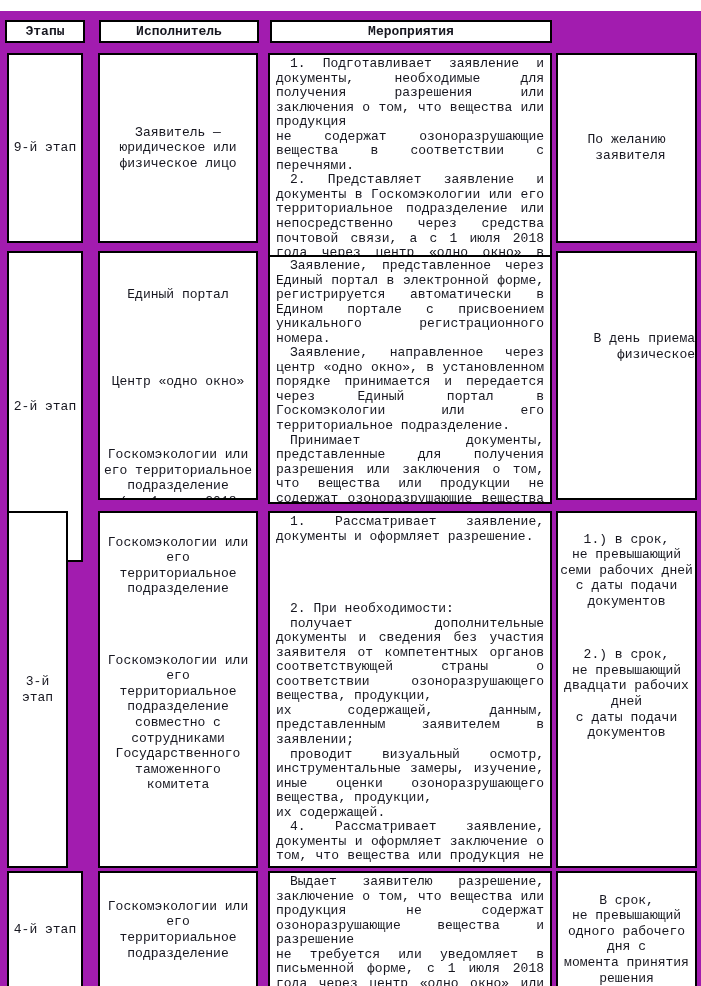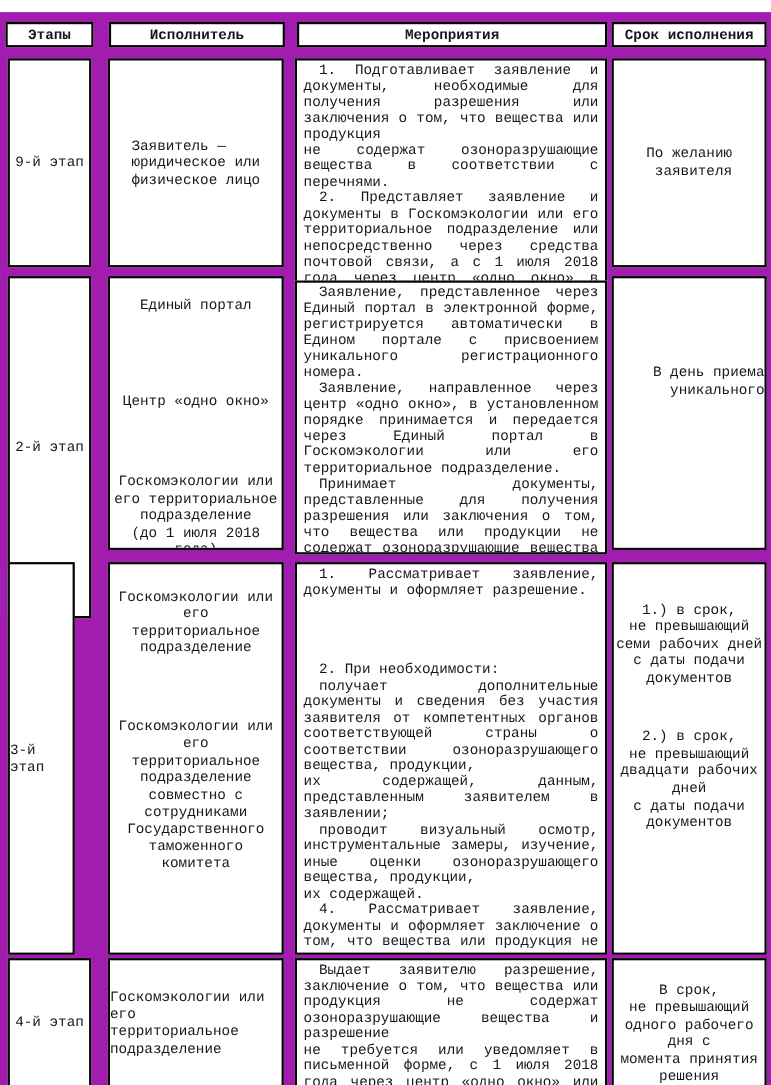--- a/index.html
+++ b/index.html
@@ -3,72 +3,71 @@
 <meta charset="utf-8">
 <style>
   html,body{margin:0;padding:0;background:#fff;}
   .page{
     position:relative;width:701px;height:986px;background:#a21caf;
     font-family:Liberation Mono, monospace;
     color:#16161f;font-size:13px;line-height:1.2;margin-top:11px;
   }
   .box{position:absolute;border:2px solid #000;box-sizing:border-box;background:#fff;overflow:hidden;}
   .hd{display:flex;align-items:center;justify-content:center;font-weight:bold;white-space:pre-line;text-align:center;}
-  .vcenter{display:flex;align-items:center;justify-content:center;white-space:pre-line;}
+  .vcenter{display:flex;align-items:center;justify-content:center;text-align:center;white-space:pre-line;}
   .stack{text-align:center;white-space:pre-line;}
   .stack .item{white-space:pre-line;}
   .act{padding:2px 6px 2px 6px;text-align:justify;line-height:1.12;}
   .act .jp{white-space:pre-line;}
   .act .ind{text-indent:14px;}
   .dl{text-align:right;white-space:pre-line;line-height:1.2;}
 </style>
 </head>
 <body>
 
 <div class="page">
 
   <div class="box hd" style="left:5px;top:9px;width:80px;height:23px">Этапы</div>
   <div class="box hd" style="left:99px;top:9px;width:160px;height:23px">Исполнитель</div>
   <div class="box hd" style="left:270px;top:9px;width:282px;height:23px">Мероприятия</div>
-  <div class="box hd" style="left:556px;top:9px;width:141px;height:23px">Срок исполнения</div>
 
   <div class="box vcenter" style="left:7px;top:42px;width:76px;height:190px">9-й этап</div>
 
   <div class="box vcenter" style="left:98px;top:42px;width:160px;height:190px">Заявитель —
 юридическое или
 физическое лицо</div>
 
   <div class="box act" style="left:268px;top:42px;width:284px;height:240px">
     <div class="jp ind">1. Подготавливает заявление и документы, необходимые для получения разрешения или заключения о том, что вещества или продукция</div>
     <div class="jp">не содержат озоноразрушающие вещества в соответствии с перечнями.</div>
     <div class="jp ind">2. Представляет заявление и документы в Госкомэкологии или его территориальное подразделение или непосредственно через средства почтовой связи, а с 1 июля 2018 года через центр «одно окно» в явочном порядке или через Единый портал.</div>
   </div>
 
   <div class="box vcenter dl" style="left:556px;top:42px;width:141px;height:190px">По желанию
 заявителя</div>
 
   <div class="box vcenter" style="left:7px;top:240px;width:76px;height:311px">2-й этап</div>
 
-  <div class="box stack" style="left:98px;top:240px;width:160px;height:249px;padding-top:1px">
+  <div class="box stack" style="left:98px;top:240px;width:160px;height:249px;padding-top:18px">
     <div class="item">Единый портал</div>
     <div class="item" style="margin-top:56px">Центр «одно окно»</div>
     <div class="item" style="margin-top:42px">Госкомэкологии или
 его территориальное
 подразделение
 (до 1 июля 2018 года)</div>
   </div>
 
   <div class="box act" style="left:268px;top:244px;width:284px;height:249px">
     <div class="jp ind">Заявление, представленное через Единый портал в электронной форме, регистрируется автоматически в Едином портале с присвоением уникального регистрационного номера.</div>
     <div class="jp ind">Заявление, направленное через центр «одно окно», в установленном порядке принимается и передается через Единый портал в Госкомэкологии или его территориальное подразделение.</div>
     <div class="jp ind">Принимает документы, представленные для получения разрешения или заключения о том, что вещества или продукции не содержат озоноразрушающие вещества по описи, которая незамедлительно выдается (направляется) заявителю с отметкой о дате приема документов.</div>
   </div>
 
   <div class="box dl" style="left:556px;top:240px;width:141px;height:249px;padding-top:78px">В день приема
-уникального</div>
+физическое</div>
 
   <div class="box vcenter" style="left:7px;top:500px;width:61px;height:357px">3-й этап</div>
 
   <div class="box stack" style="left:98px;top:500px;width:160px;height:357px;padding-top:6px">
     <div class="item">Госкомэкологии или его
 территориальное
 подразделение</div>
     <div class="item" style="margin-top:40px">Госкомэкологии или его
 территориальное
 подразделение
@@ -81,21 +80,21 @@
   <div class="box act" style="left:268px;top:500px;width:284px;height:357px">
     <div class="jp ind">1. Рассматривает заявление, документы и оформляет разрешение.</div>
     <div class="jp ind" style="margin-top:58px">2. При необходимости:</div>
     <div class="jp ind">получает дополнительные документы и сведения без участия заявителя от компетентных органов соответствующей страны о соответствии озоноразрушающего вещества, продукции,</div>
     <div class="jp">их содержащей, данным, представленным заявителем в заявлении;</div>
     <div class="jp ind">проводит визуальный осмотр, инструментальные замеры, изучение, иные оценки озоноразрушающего вещества, продукции,</div>
     <div class="jp">их содержащей.</div>
     <div class="jp ind">4. Рассматривает заявление, документы и оформляет заключение о том, что вещества или продукция не содержат озоноразрушающие вещества и разрешение не требуется.</div>
   </div>
 
-  <div class="box stack" style="left:556px;top:500px;width:141px;height:357px;padding-top:18px">
+  <div class="box stack" style="left:556px;top:500px;width:141px;height:357px;padding-top:3px">
     <div class="item">1.) в срок,
 не превышающий
 семи рабочих дней
 с даты подачи
 документов</div>
     <div class="item" style="margin-top:22px">2.) в срок,
 не превышающий
 двадцати рабочих
 дней
 с даты подачи

